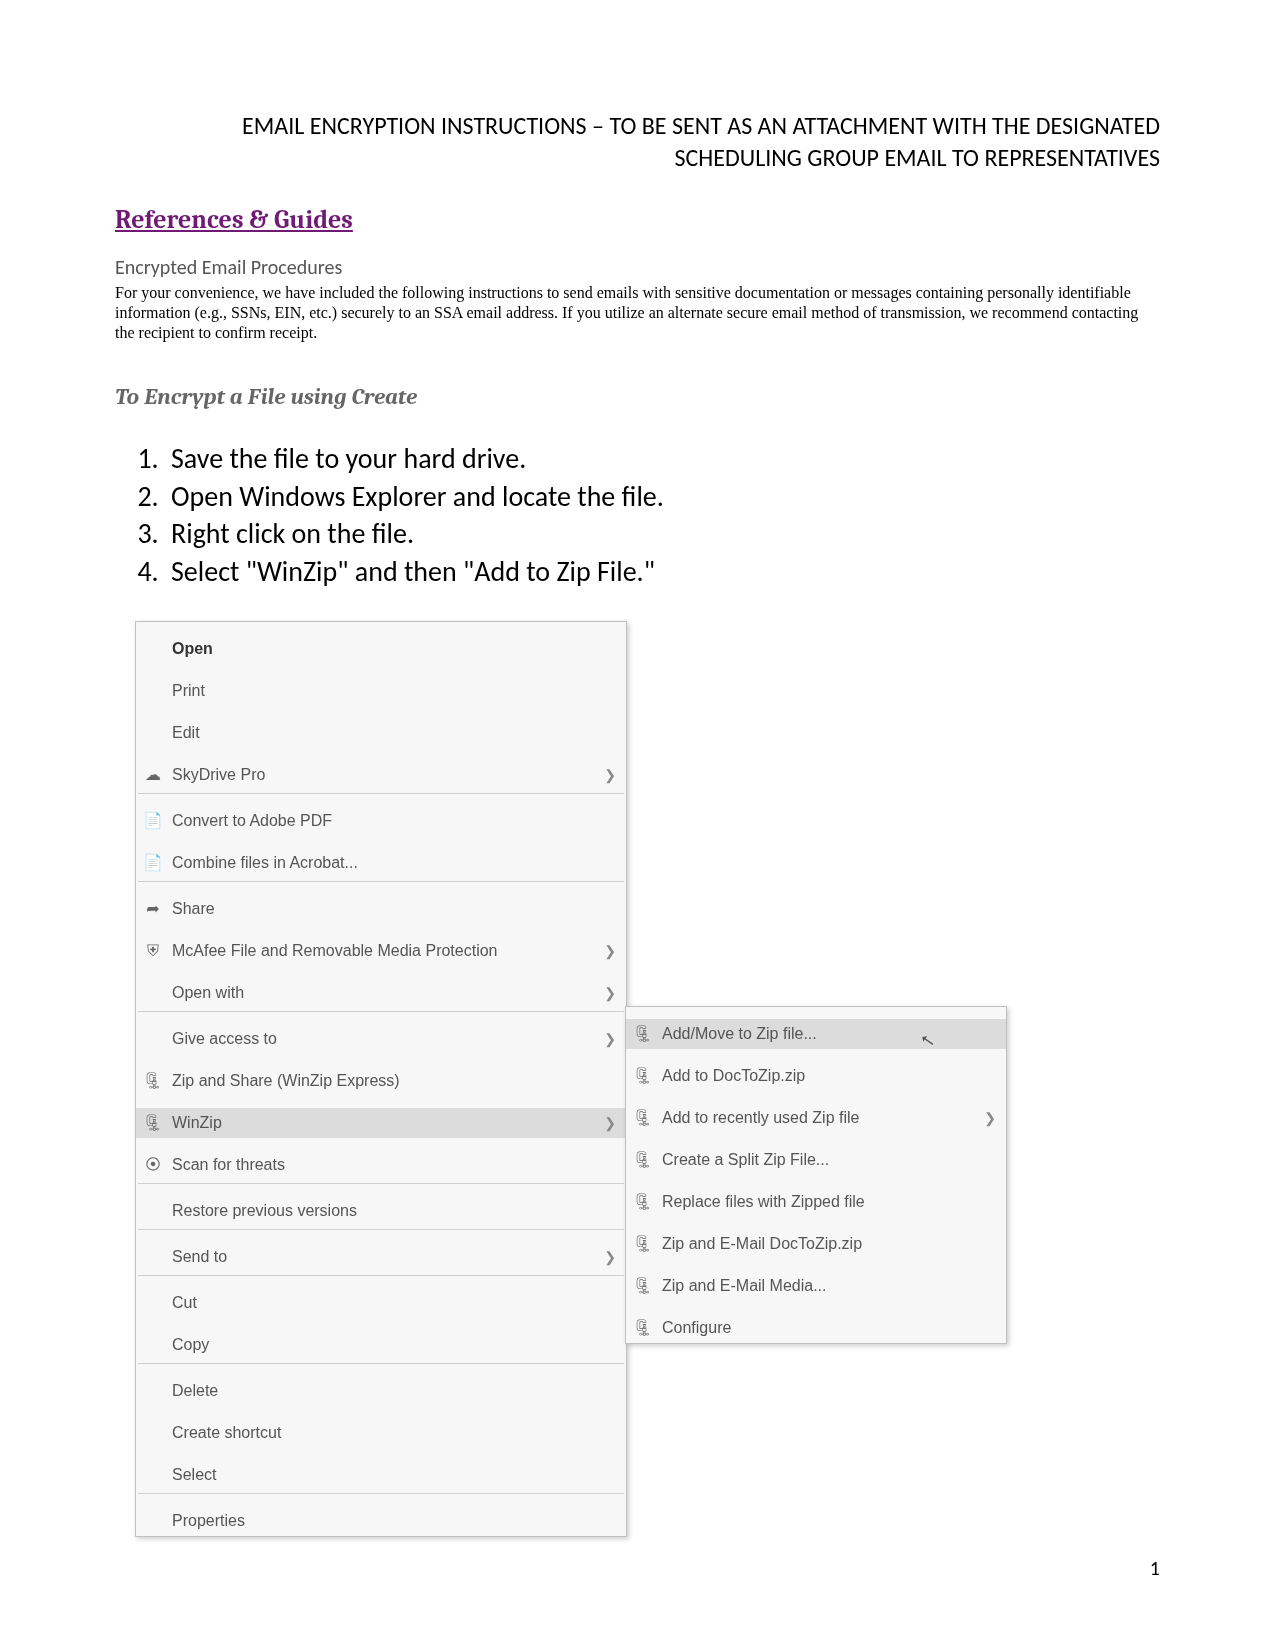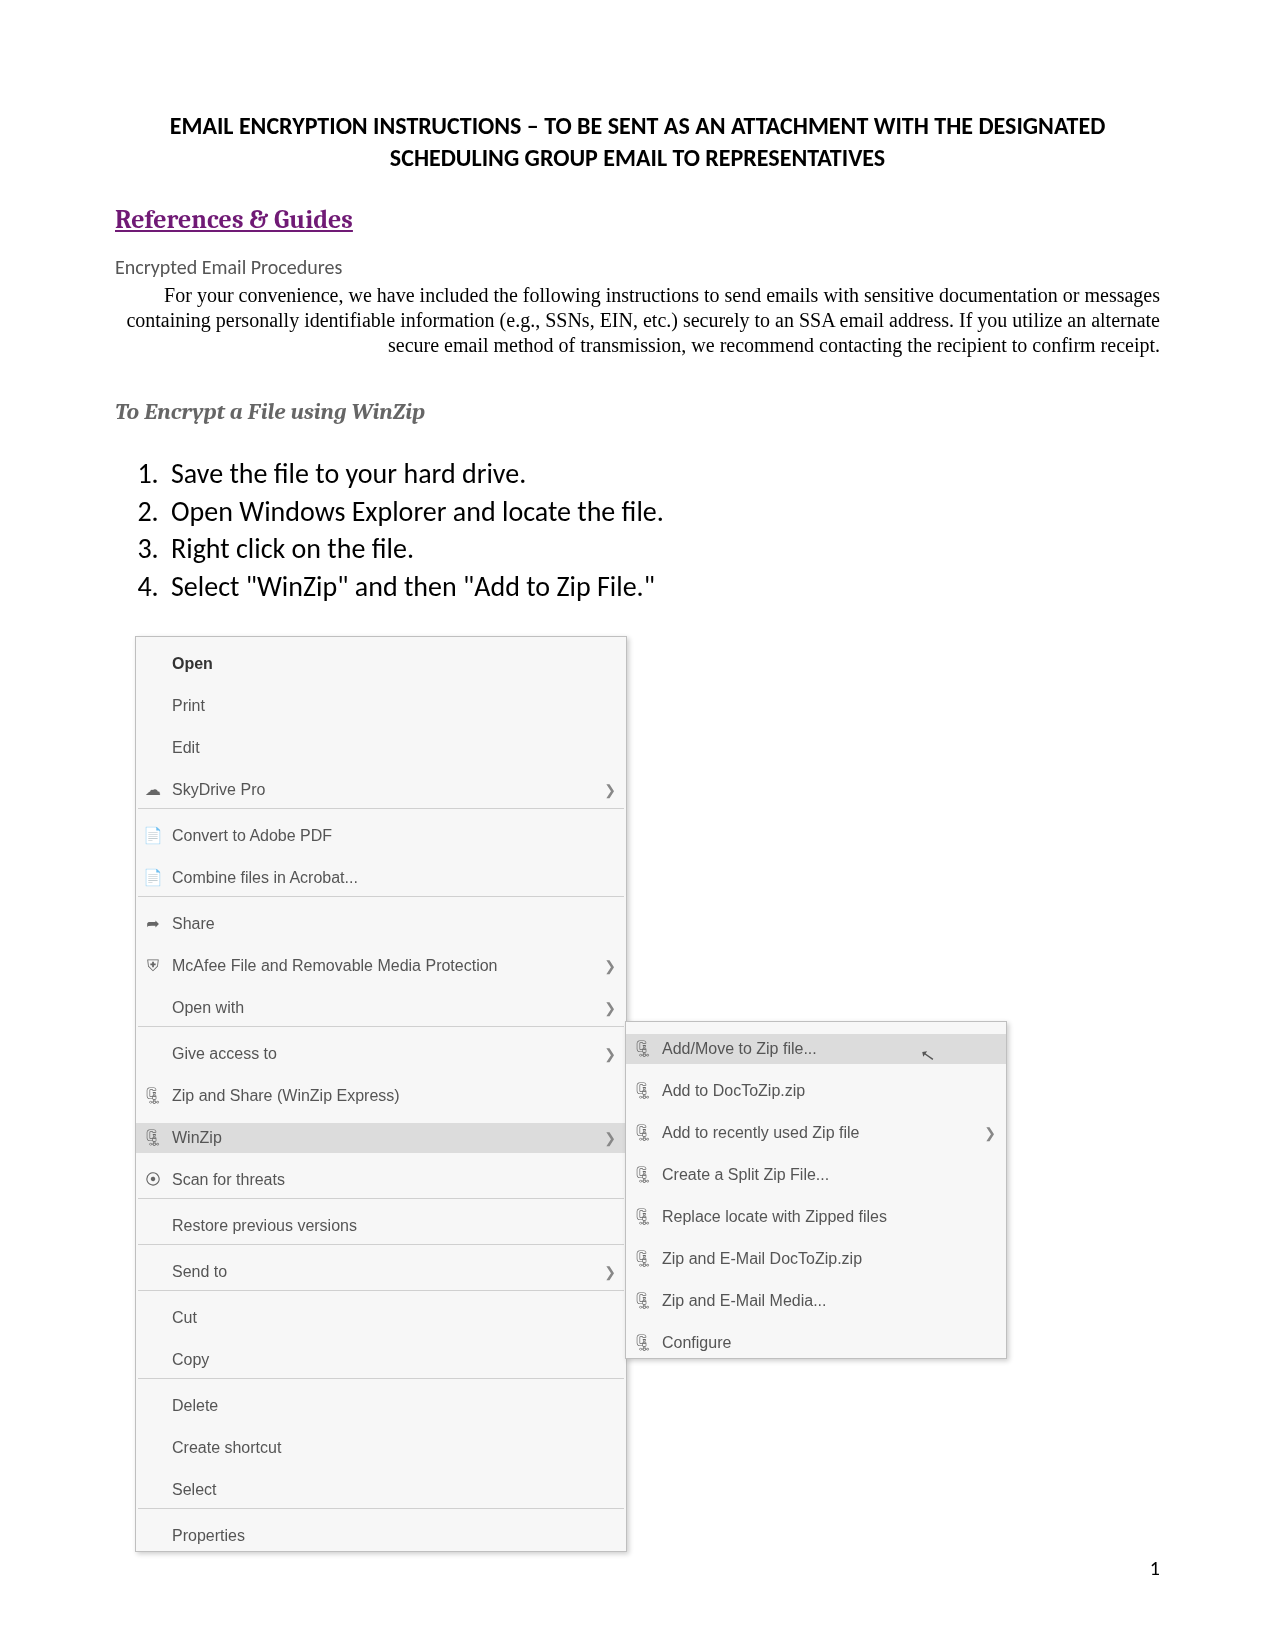--- a/index.html
+++ b/index.html
@@ -10,46 +10,45 @@
     color: #000;
   }
   .page {
     width: 1275px;
     height: 1650px;
     position: relative;
     box-sizing: border-box;
     padding: 110px 115px 0 115px;
   }
   .title {
-    text-align: center;
-    font-weight: 700;
+    text-align: right;
+    font-weight: 400;
     font-size: 24px;
     line-height: 1.35;
     margin: 0 0 30px 0;
   }
   .refs {
     font-family: Cambria, Georgia, serif;
     font-weight: 700;
     font-size: 26px;
     color: #701a75;
     text-decoration: underline;
     margin: 20px 0 20px 0;
   }
   .subhead {
     font-size: 20px;
     color: #555;
     margin: 18px 0 4px 0;
   }
   .bodytext {
     font-family: "Times New Roman", Times, serif;
-    font-size: 20px;
+    font-size: 16px;
     line-height: 1.25;
     margin: 0 0 40px 0;
     max-width: 1055px;
-    text-align: right;
   }
   .ital {
     font-family: Cambria, "Times New Roman", serif;
     font-style: italic;
     font-weight: 700;
     color: #666;
     font-size: 23px;
     margin: 0 0 30px 0;
   }
   ol.steps {
@@ -124,21 +123,21 @@
 <div class="page">
 
   <h1 class="title">EMAIL ENCRYPTION INSTRUCTIONS – TO BE SENT AS AN ATTACHMENT WITH THE DESIGNATED SCHEDULING GROUP EMAIL TO REPRESENTATIVES</h1>
 
   <div class="refs">References &amp; Guides</div>
 
   <div class="subhead">Encrypted Email Procedures</div>
 
   <p class="bodytext">For your convenience, we have included the following instructions to send emails with sensitive documentation or messages containing personally identifiable information (e.g., SSNs, EIN, etc.) securely to an SSA email address. If you utilize an alternate secure email method of transmission, we recommend contacting the recipient to confirm receipt.</p>
 
-  <div class="ital">To Encrypt a File using WinZip</div>
+  <div class="ital">To Encrypt a File using Create</div>
 
   <ol class="steps" id="steps">
       <li>Save the file to your hard drive.</li>
       <li>Open Windows Explorer and locate the file.</li>
       <li>Right click on the file.</li>
       <li>Select "WinZip" and then "Add to Zip File."</li>
     </ol>
 
   <div class="menus">
     <div class="menu main" id="mainmenu">
@@ -255,21 +254,21 @@
           <span class="icon">🗜</span>
           <span class="lbl">Add to recently used Zip file</span>
           <span class="arrow">❯</span>
         </div>
         <div class="mi">
           <span class="icon">🗜</span>
           <span class="lbl">Create a Split Zip File...</span>
         </div>
         <div class="mi">
           <span class="icon">🗜</span>
-          <span class="lbl">Replace locate with Zipped files</span>
+          <span class="lbl">Replace files with Zipped file</span>
         </div>
         <div class="mi">
           <span class="icon">🗜</span>
           <span class="lbl">Zip and E-Mail DocToZip.zip</span>
         </div>
         <div class="mi">
           <span class="icon">🗜</span>
           <span class="lbl">Zip and E-Mail Media...</span>
         </div>
         <div class="mi">

